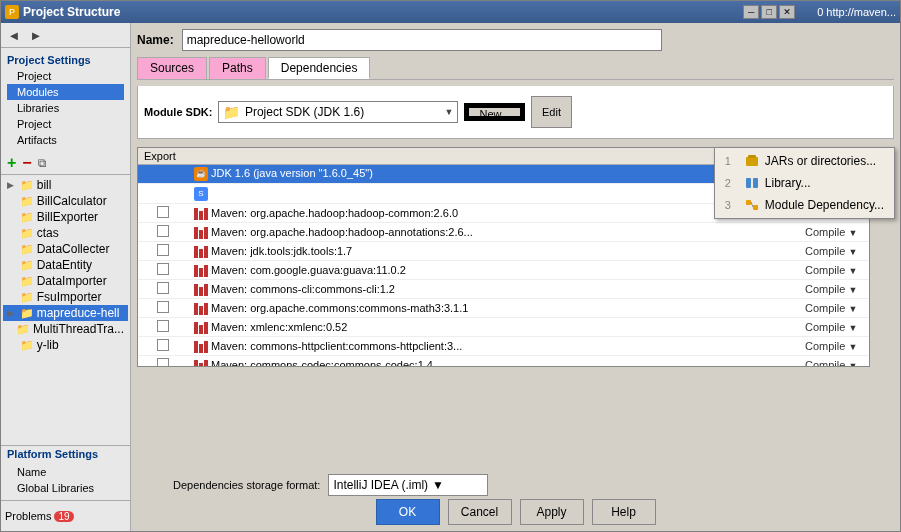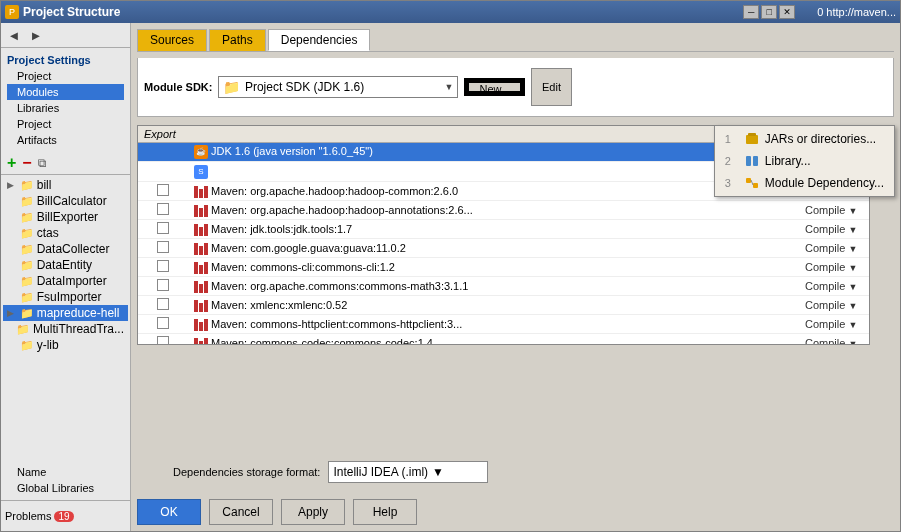--- a/index.html
+++ b/index.html
@@ -48,53 +48,53 @@
     .problems-badge { background: #e04040; color: white; border-radius: 8px; padding: 0 4px; font-size: 10px; }
 
     
     .right-panel { flex: 1; display: flex; flex-direction: column; padding: 6px; background: #d4d0c8; }
 
     .name-row { display: flex; align-items: center; gap: 8px; margin-bottom: 6px; }
     .name-label { font-size: 12px; font-weight: bold; }
     .name-input { flex: 1; max-width: 480px; height: 22px; border: 1px solid #808080; background: white; padding: 2px 4px; font-size: 12px; }
 
     .tabs-row { display: flex; gap: 0; margin-bottom: 0; border-bottom: 1px solid #aaa; }
-    .tab { padding: 3px 12px; background: #eab308; border: 1px solid #aaa; border-bottom: none; cursor: pointer; font-size: 12px; margin-right: 2px; }
+    .tab { padding: 3px 12px; background: #f9a8d4; border: 1px solid #aaa; border-bottom: none; cursor: pointer; font-size: 12px; margin-right: 2px; }
     .tab.active { background: white; border-bottom: 1px solid white; z-index: 1; }
 
     .sdk-row { display: flex; align-items: center; gap: 6px; margin: 6px 0; }
     .sdk-label { font-size: 11px; font-weight: bold; }
     .sdk-select { height: 22px; border: 1px solid #808080; background: white; padding: 0 4px; font-size: 11px; flex: 1; max-width: 240px; display: flex; align-items: center; justify-content: space-between; cursor: pointer; }
     .sdk-dropdown-arrow { font-size: 9px; color: #444; }
     .btn-new { height: 18px; padding: 0 10px; background: #d4d0c8; border: 5px solid #000000; cursor: pointer; font-size: 11px; }
-    .btn-edit { height: 38px; padding: 0 10px; background: #d4d0c8; border: 1px solid #888; cursor: pointer; font-size: 11px; }
+    .btn-edit { height: 32px; padding: 0 10px; background: #d4d0c8; border: 1px solid #888; cursor: pointer; font-size: 11px; }
 
     .deps-table-wrapper { flex: 1; border: 1px solid #888; background: white; overflow-y: auto; }
     .deps-table { width: 100%; border-collapse: collapse; }
-    .deps-table th { background: #e8e4dc; border-bottom: 1px solid #aaa; padding: 2px 6px; text-align: left; font-size: 11px; font-weight: normal; position: sticky; top: 0; font-style: italic; }
+    .deps-table th { background: #e8e4dc; border-bottom: 1px solid #aaa; padding: 2px 6px; text-align: left; font-size: 11px; font-weight: normal; position: sticky; top: 0; }
     .deps-table td { padding: 2px 6px; border-bottom: 1px solid #eee; font-size: 11px; vertical-align: middle; }
     .deps-table tr.selected td { background: #3374d4; color: white; }
     .checkbox { width: 12px; height: 12px; border: 1px solid #888; background: white; display: inline-block; }
     .dep-icon-jdk { background: #f08000; width: 14px; height: 14px; display: inline-block; border-radius: 2px; vertical-align: middle; margin-right: 3px; font-size: 8px; color: white; text-align: center; line-height: 14px; }
     .dep-icon-src { background: #4488ff; width: 14px; height: 14px; display: inline-block; border-radius: 2px; vertical-align: middle; margin-right: 3px; font-size: 8px; color: white; text-align: center; line-height: 14px; }
     .dep-icon-maven { display: inline-flex; gap: 1px; vertical-align: middle; margin-right: 3px; }
     .dep-icon-maven span { width: 4px; height: 12px; background: #c03030; display: inline-block; }
 
     .scope-dropdown { font-size: 11px; color: #333; }
     .scope-arrow { font-size: 9px; }
 
     .table-area { position: relative; flex: 1; display: flex; flex-direction: column; }
     .table-add-btn { width: 20px; height: 20px; background: #d4d0c8; border: 1px solid #888; display: flex; align-items: center; justify-content: center; font-size: 14px; color: #00a000; cursor: pointer; position: absolute; top: 0; right: 0; }
     .table-pencil-btn { width: 20px; height: 20px; background: #d4d0c8; border: 1px solid #888; display: flex; align-items: center; justify-content: center; font-size: 12px; cursor: pointer; position: absolute; top: 22px; right: 0; }
 
     .bottom-row { display: flex; align-items: center; gap: 8px; margin-top: 6px; margin-left: 36px; }
     .storage-label { font-size: 11px; }
     .storage-select { height: 22px; border: 1px solid #888; background: white; padding: 0 4px; font-size: 11px; display: flex; align-items: center; gap: 4px; min-width: 160px; cursor: pointer; }
 
-    .dialog-buttons { display: flex; gap: 8px; margin-top: 16px; }
+    .dialog-buttons { display: flex; justify-content: center; gap: 8px; margin-top: 3px; }
     .dialog-btn { height: 26px; min-width: 64px; padding: 0 12px; background: #d4d0c8; border: 1px solid #888; cursor: pointer; font-size: 12px; }
     .dialog-btn.primary { background: #3374d4; color: white; border: 1px solid #2a5faa; }
 
     
     .popup-menu { position: absolute; right: 0; top: 22px; background: #f0ece4; border: 1px solid #888; box-shadow: 2px 2px 4px rgba(0,0,0,0.3); z-index: 100; min-width: 180px; padding: 2px 0; }
     .popup-item { display: flex; align-items: center; gap: 6px; padding: 4px 10px; cursor: pointer; font-size: 11px; }
     .popup-item-num { color: #888; font-size: 11px; min-width: 14px; }
   </style>
 </head>
 <body>
@@ -187,33 +187,38 @@
           <span class="folder-icon">📁</span>
           <span>MultiThreadTra...</span>
         </div>
         <div class="tree-item">
           <span class="tree-arrow"></span>
           <span class="folder-icon">📁</span>
           <span>y-lib</span>
         </div>
       </div>
 
+      <span class="platform-label">Platform Settings</span>
       <div class="settings-section" style="padding-top:2px;">
         <span class="settings-item">Name</span>
         <span class="settings-item">Global Libraries</span>
       </div>
 
       <div class="bottom-left">
         <span class="problems-label">Problems</span>
         <span class="problems-badge">19</span>
       </div>
     </div>
 
     <div class="right-panel" style="position:relative;">
 
+      <div class="name-row">
+        <span class="name-label">Name:</span>
+        <input class="name-input" type="text" value="mapreduce-helloworld" style="">
+      </div>
 
       <div class="tabs-row">
         <div class="tab">Sources</div>
         <div class="tab">Paths</div>
         <div class="tab active">Dependencies</div>
       </div>
 
       <div class="sdk-row" style="background:white; border:1px solid #aaa; border-top:none; padding:10px 6px;">
         <span class="sdk-label">Module SDK:</span>
         <div class="sdk-select">

